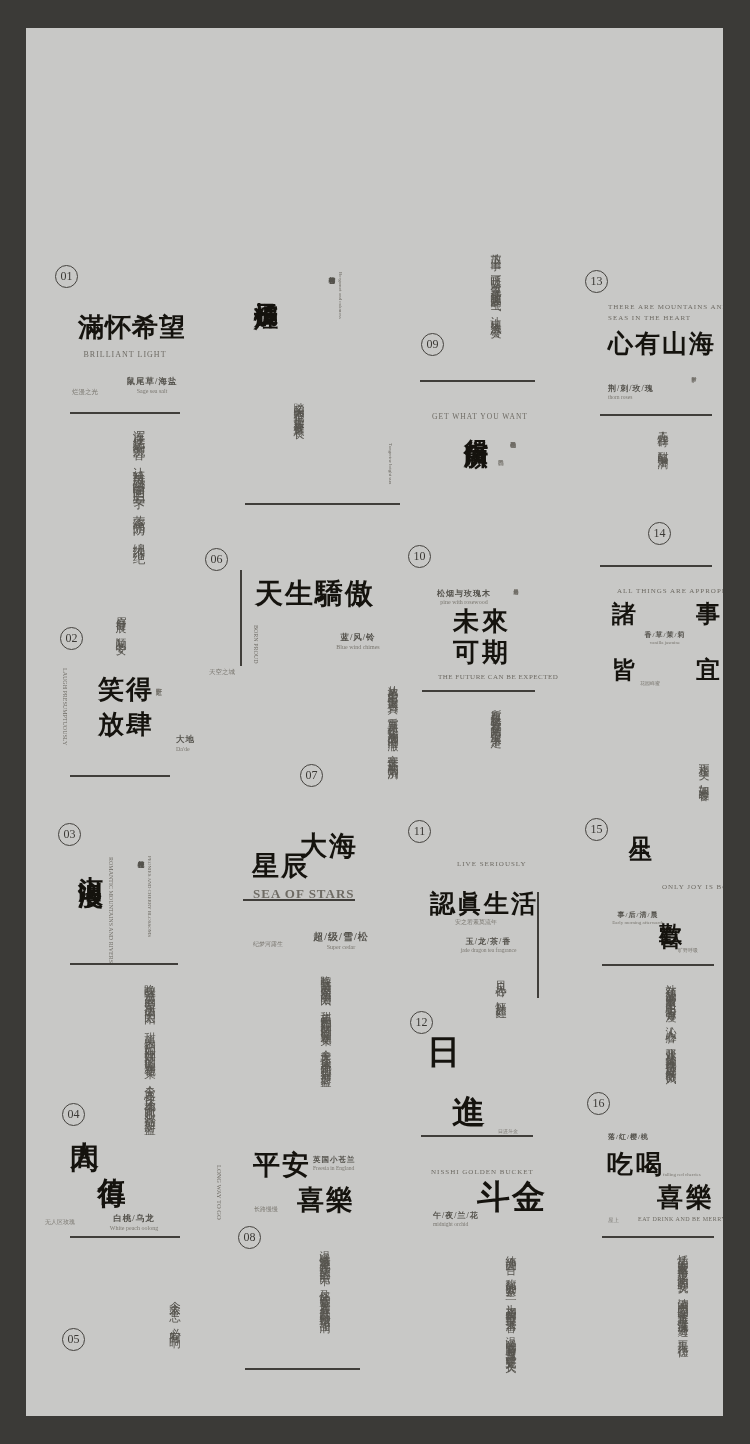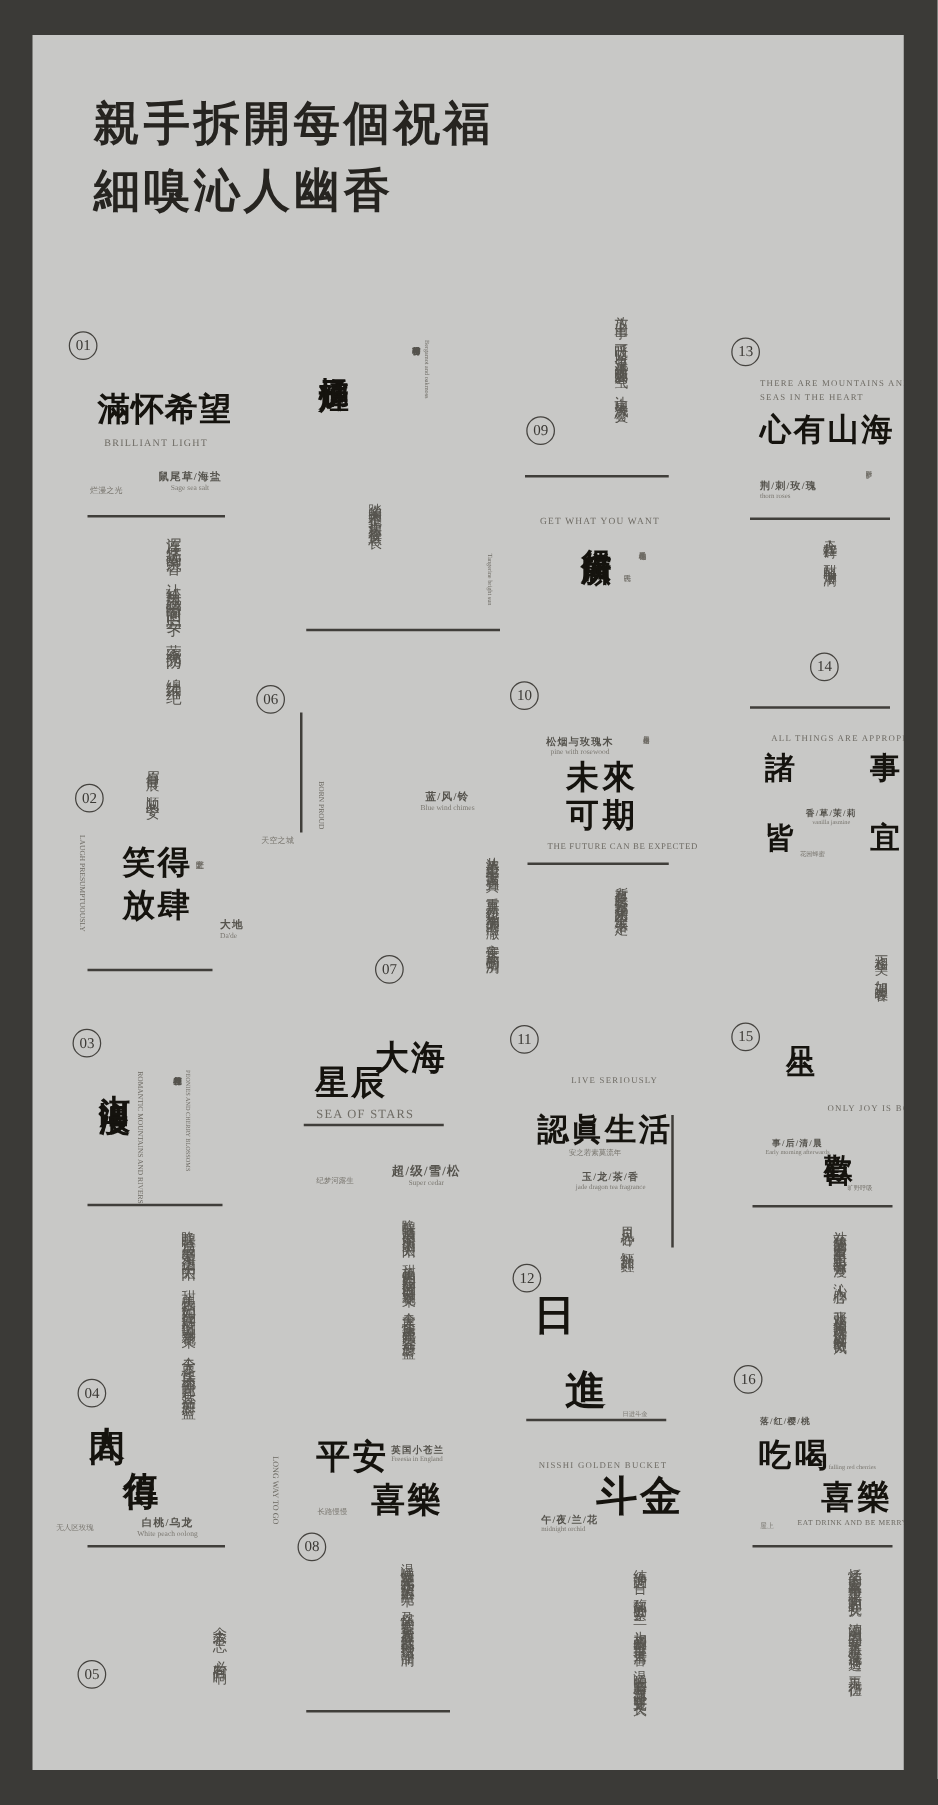--- a/index.html
+++ b/index.html
@@ -40,24 +40,20 @@
     writing-mode:vertical-rl;text-orientation:mixed;
     color:#56544e;letter-spacing:3px;line-height:1.8;
   }
   .center{text-align:center;}
 </style>
 </head>
 <body>
 
 <div class="page">
 
-  <div class="abs title" style="left:49px;top:45px;">
-    <div>親手拆開每個祝福</div>
-    <div>細嗅沁人幽香</div>
-  </div>
 
   <div class="abs num" style="left:29px;top:237px;">01</div>
   <div class="abs h" style="left:52px;top:282px;font-size:26px;letter-spacing:1px;">滿怀希望</div>
   <div class="abs cap center" style="left:49px;top:322px;width:100px;font-size:8px;">BRILLIANT LIGHT</div>
   <div class="abs micro" style="left:46px;top:360px;font-size:6.5px;">烂漫之光</div>
   <div class="abs center" style="left:96px;top:348px;width:60px;">
     <div class="szh" style="font-size:8.5px;">鼠尾草/海盐</div>
     <div class="sen" style="font-size:6px;">Sage sea salt</div>
   </div>
   <div class="abs divider" style="left:44px;top:384px;width:110px;"></div>
@@ -98,32 +94,33 @@
 
   <div class="abs vzh" style="left:224px;top:254px;height:104px;font-size:24px;letter-spacing:2px;">橘子輝煌</div>
   <div class="abs vlab" style="left:301px;top:244px;height:80px;font-size:6.5px;color:#55534d;font-weight:bold;">佛手柑与青苔</div>
   <div class="abs ven" style="left:312px;top:244px;height:80px;font-size:5px;">Bergamot and oakmoss</div>
   <div class="abs vpara" style="right:415px;top:365px;height:115px;font-size:11px;letter-spacing:2px;">踏实的木香把一切欢喜变得悠长。</div>
   <div class="abs ven" style="left:362px;top:415px;height:78px;font-size:5px;">Tangerine bright sun</div>
   <div class="abs divider" style="left:219px;top:475px;width:155px;"></div>
 
   <div class="abs num" style="left:179px;top:520px;">06</div>
   <div class="abs vbar" style="left:214px;top:542px;height:96px;"></div>
+  <div class="abs h" style="left:229px;top:547px;font-size:28px;letter-spacing:2px;">天生驕傲</div>
   <div class="abs ven" style="left:227px;top:597px;height:50px;font-size:6px;">BORN PROUD</div>
   <div class="abs center" style="left:290px;top:604px;width:84px;">
     <div class="szh" style="font-size:8.5px;">蓝/风/铃</div>
     <div class="sen" style="font-size:6px;">Blue wind chimes</div>
   </div>
   <div class="abs micro" style="left:183px;top:640px;font-size:6.5px;">天空之城</div>
   <div class="abs vpara" style="right:321px;top:648px;height:142px;font-size:11px;letter-spacing:2px;">从浓墨重彩中返璞归真，重新寻一份铅华弗御的澄澈，安住于最初的清洌。</div>
 
   <div class="abs num" style="left:274px;top:736px;">07</div>
   <div class="abs h" style="left:274px;top:800px;font-size:27px;letter-spacing:2px;">大海</div>
   <div class="abs h" style="left:226px;top:820px;font-size:27px;letter-spacing:2px;">星辰</div>
-  <div class="abs cap" style="left:227px;top:858px;font-size:10px;">SEA OF STARS</div>
+  <div class="abs cap" style="left:227px;top:858px;font-size:13px;font-weight:bold;">SEA OF STARS</div>
   <div class="abs divider" style="left:217px;top:871px;width:112px;"></div>
   <div class="abs center" style="left:280px;top:902px;width:70px;">
     <div class="szh" style="font-size:10px;">超/级/雪/松</div>
     <div class="sen" style="font-size:6px;">Super cedar</div>
   </div>
   <div class="abs micro" style="left:227px;top:912px;font-size:6px;">纪梦河露生</div>
   <div class="abs vpara" style="right:388px;top:939px;height:158px;font-size:11px;letter-spacing:2px;">唤醒清晨的是海边的太阳，甜美灿烂如刚摘好的斑斓花束，今天要快乐地奔向那片治愈蔚蓝。</div>
 
   <div class="abs h" style="left:227px;top:1119px;font-size:27px;letter-spacing:2px;">平安</div>
   <div class="abs" style="left:287px;top:1127px;">
@@ -191,21 +188,21 @@
   <div class="abs vpara" style="right:51px;top:394px;height:80px;font-size:11px;letter-spacing:2px;">心无挂碍，酣畅淋漓。</div>
 
   <div class="abs num" style="left:622px;top:494px;">14</div>
   <div class="abs divider" style="left:574px;top:537px;width:112px;"></div>
   <div class="abs cap" style="left:591px;top:559px;font-size:7px;">ALL THINGS ARE APPROPRIATE</div>
   <div class="abs" style="left:586px;top:570px;width:108px;">
     <div class="h" style="font-size:24px;display:flex;justify-content:space-between;"><span>諸</span><span>事</span></div>
     <div class="h" style="font-size:24px;display:flex;justify-content:space-between;margin-top:24px;"><span>皆</span><span>宜</span></div>
   </div>
   <div class="abs center" style="left:603px;top:602px;width:72px;">
-    <div class="szh" style="font-size:7px;margin-top:16px;">香/草/茉/莉</div>
+    <div class="szh" style="font-size:7px;">香/草/茉/莉</div>
     <div class="sen" style="font-size:5px;">vanilla jasmine</div>
   </div>
   <div class="abs micro" style="left:614px;top:652px;font-size:5px;">花园蜂蜜</div>
   <div class="abs vpara" style="right:10px;top:727px;height:80px;font-size:11px;letter-spacing:2px;">相逢一笑，如遇暖春。</div>
 
   <div class="abs num" style="left:559px;top:790px;">15</div>
   <div class="abs vzh" style="left:599px;top:790px;height:74px;font-size:23px;letter-spacing:2px;">只生</div>
   <div class="abs cap" style="left:636px;top:855px;font-size:7px;">ONLY JOY IS BORN</div>
   <div class="abs center" style="left:575px;top:882px;width:74px;">
     <div class="szh" style="font-size:7px;">事/后/清/晨</div>

